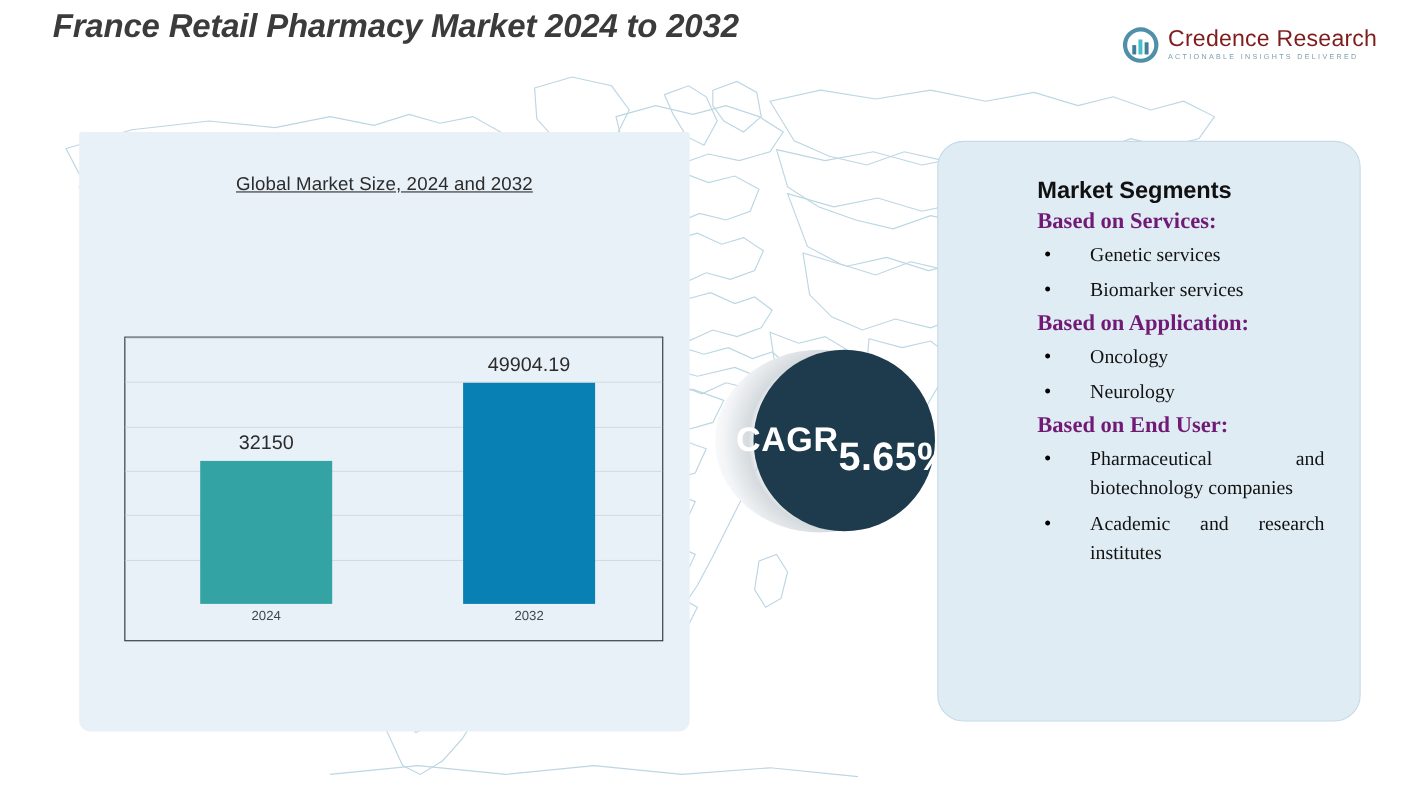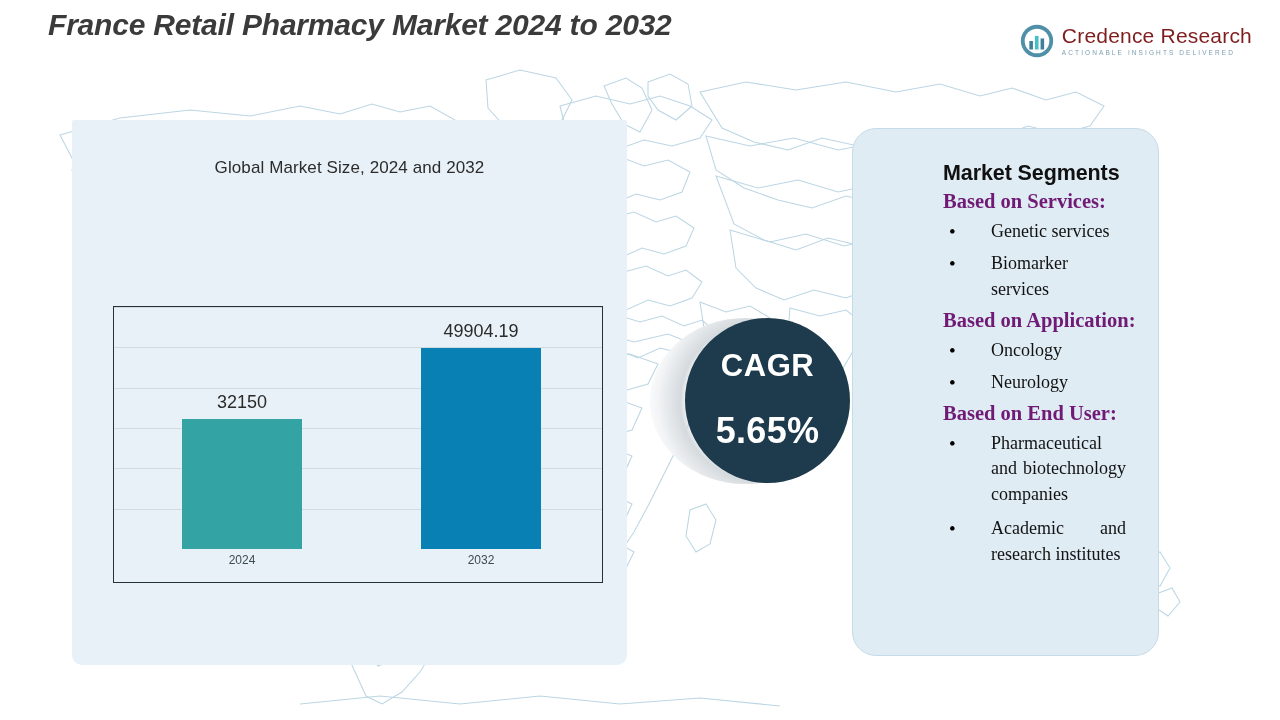--- a/index.html
+++ b/index.html
@@ -78,20 +78,21 @@
     border-radius: 2px 2px 10px 10px;
   }
   #chart-title {
     position: absolute;
     left: 72px; top: 158px;
     width: 555px;
     text-align: center;
     font-size: 17px;
     color: #2c2c2c;
     letter-spacing: 0.1px;
+    text-decoration: underline;
   }
   #chart-units {
     position: absolute;
     left: 72px; top: 188px;
     width: 555px;
     text-align: center;
     font-size: 17.5px;
     font-weight: bold;
     color: #1a1a1a;
   }
@@ -168,21 +169,21 @@
     background: radial-gradient(circle at 58% 50%, rgba(255,255,255,0) 52%, #d5dade 58%, #f2f4f6 74%, rgba(255,255,255,0) 86%);
     filter: blur(0.4px);
   }
   #cagr-circle {
     position: absolute;
     left: 35px; top: 0;
     width: 165px; height: 165px;
     border-radius: 50%;
     background: #1d3b4c;
     display: flex;
-    flex-direction: column;
+    flex-direction: row;
     align-items: center;
     justify-content: center;
     color: #ffffff;
   }
   #cagr-label {
     font-size: 31px;
     font-weight: bold;
     letter-spacing: 0.5px;
     line-height: 1.05;
   }
@@ -191,21 +192,21 @@
     font-weight: bold;
     letter-spacing: 0.3px;
     line-height: 1.15;
     margin-top: 28px;
   }
 
   
   #segments-panel {
     position: absolute;
     left: 852px; top: 128px;
-    width: 307px; height: 528px;
+    width: 385px; height: 528px;
     background: #dfecf4;
     border: 1.3px solid #c5dbe8;
     border-radius: 24px;
     box-sizing: border-box;
     padding: 32px 18px 0 90px;
   }
   #segments-heading {
     font-size: 21.5px;
     font-weight: bold;
     color: #111111;

